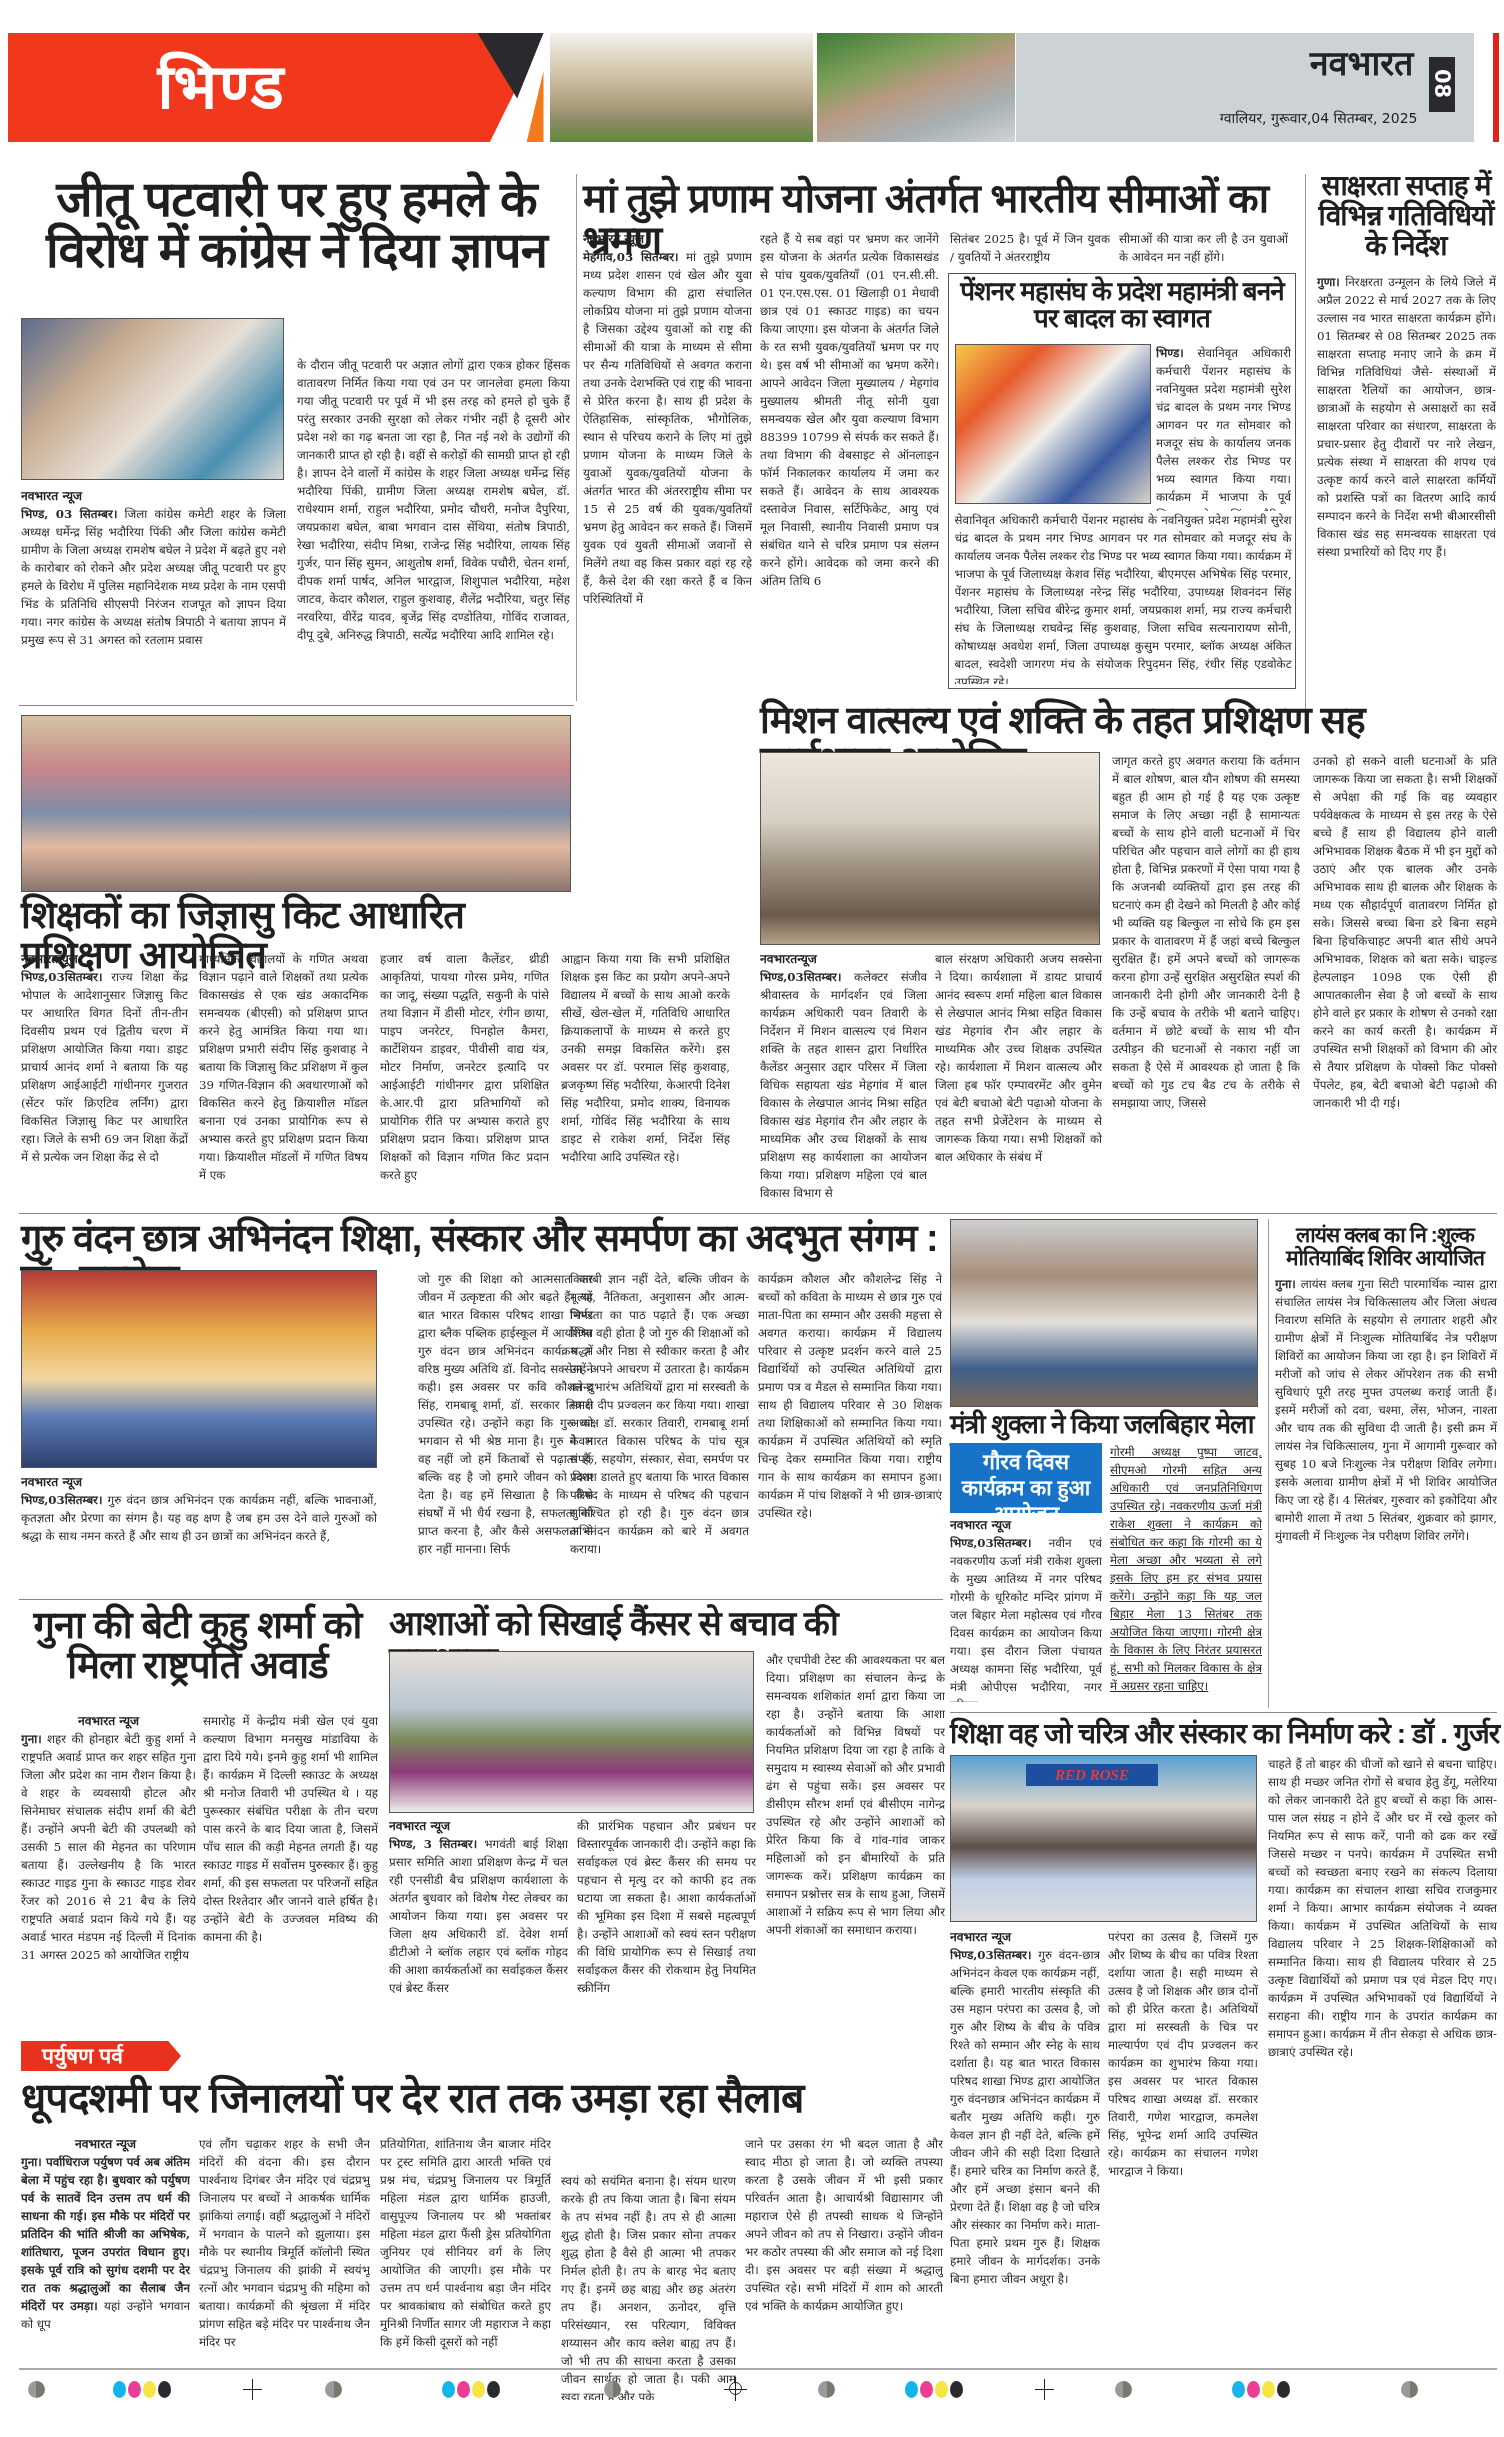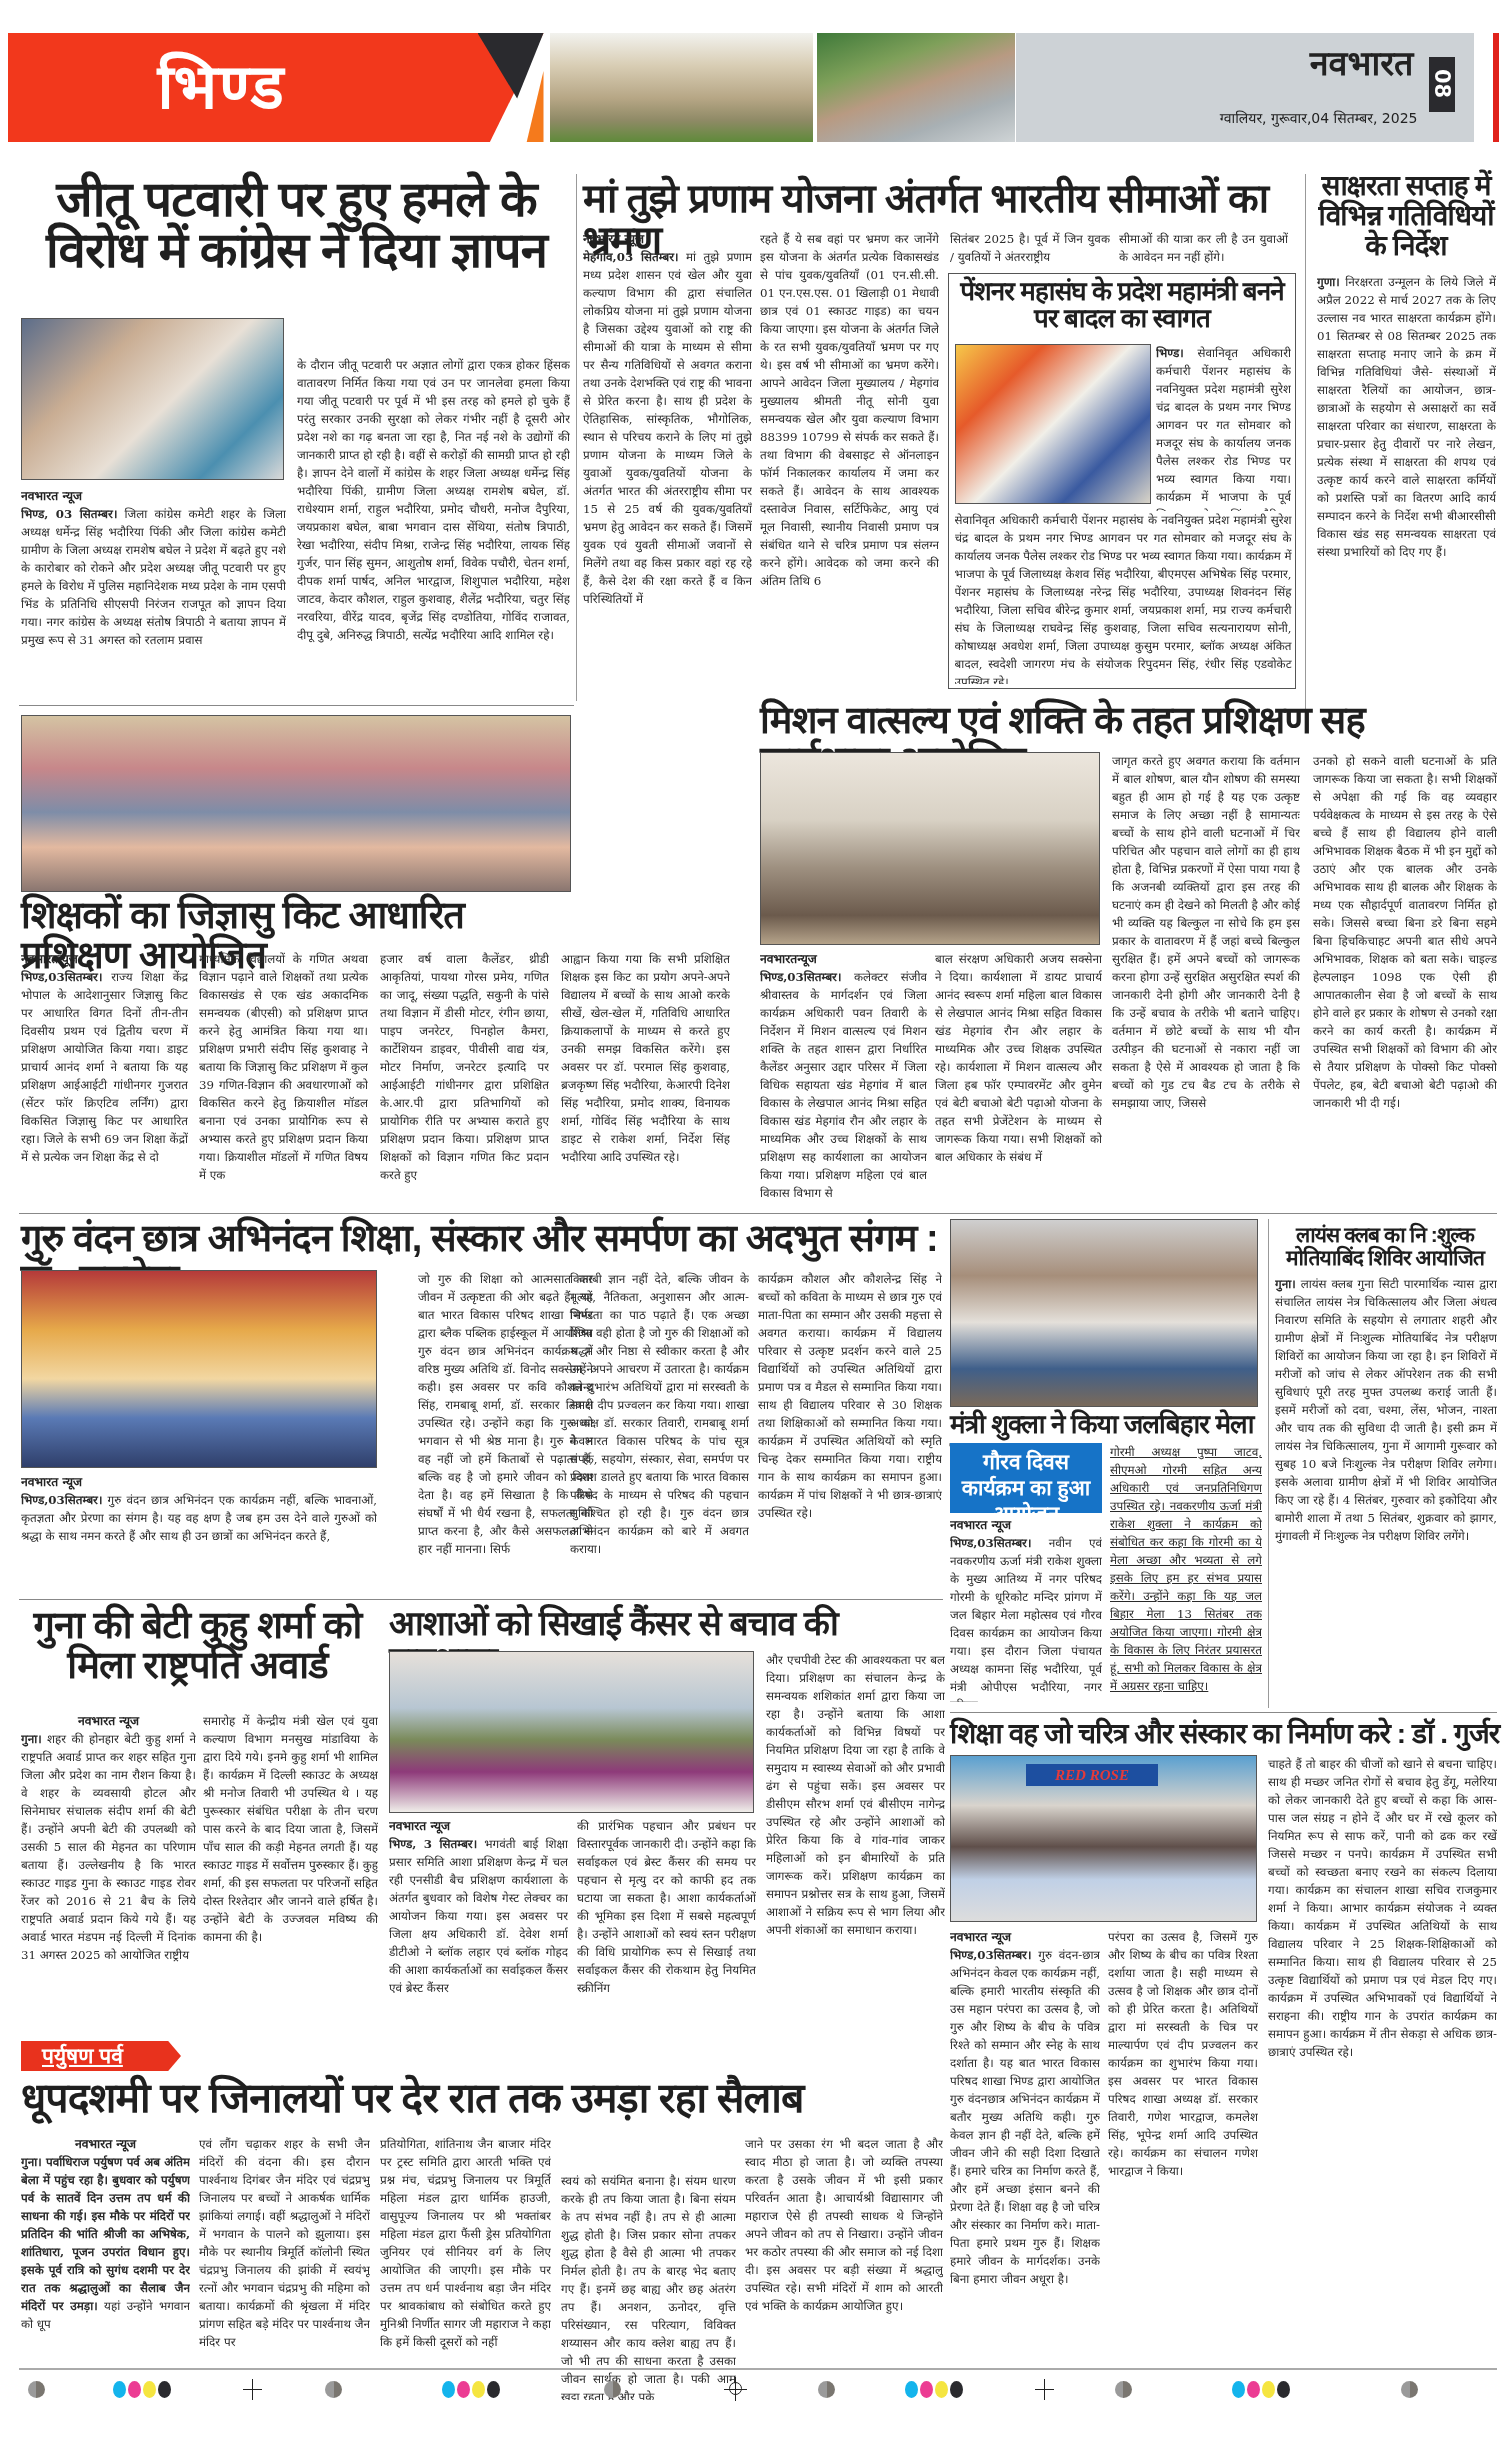--- a/index.html
+++ b/index.html
@@ -256,21 +256,21 @@
   <span class="dateline">भिण्ड,03सितम्बर।</span>
   <span>गुरु वंदन-छात्र अभिनंदन केवल एक कार्यक्रम नहीं, बल्कि हमारी भारतीय संस्कृति की उस महान परंपरा का उत्सव है, जो गुरु और शिष्य के बीच के पवित्र रिश्ते को सम्मान और स्नेह के साथ दर्शाता है। यह बात भारत विकास परिषद शाखा भिण्ड द्वारा आयोजित गुरु वंदनछात्र अभिनंदन कार्यक्रम में बतौर मुख्य अतिथि कही। गुरु केवल ज्ञान ही नहीं देते, बल्कि हमें जीवन जीने की सही दिशा दिखाते हैं। हमारे चरित्र का निर्माण करते हैं, और हमें अच्छा इंसान बनने की प्रेरणा देते हैं। शिक्षा वह है जो चरित्र और संस्कार का निर्माण करे। माता-पिता हमारे प्रथम गुरु हैं। शिक्षक हमारे जीवन के मार्गदर्शक। उनके बिना हमारा जीवन अधूरा है।</span>
 </div>
 <div class="abs col" style="left:1108px;top:1928px;width:150px;height:423px;">
   <span>परंपरा का उत्सव है, जिसमें गुरु और शिष्य के बीच का पवित्र रिश्ता दर्शाया जाता है। सही माध्यम से उत्सव है जो शिक्षक और छात्र दोनों को ही प्रेरित करता है। अतिथियों द्वारा मां सरस्वती के चित्र पर माल्यार्पण एवं दीप प्रज्वलन कर कार्यक्रम का शुभारंभ किया गया। इस अवसर पर भारत विकास परिषद शाखा अध्यक्ष डॉ. सरकार तिवारी, गणेश भारद्वाज, कमलेश सिंह, भूपेन्द्र शर्मा आदि उपस्थित रहे। कार्यक्रम का संचालन गणेश भारद्वाज ने किया।</span>
 </div>
 <div class="abs col" style="left:1268px;top:1755px;width:229px;height:596px;">
   <span>चाहते हैं तो बाहर की चीजों को खाने से बचना चाहिए। साथ ही मच्छर जनित रोगों से बचाव हेतु डेंगू, मलेरिया को लेकर जानकारी देते हुए बच्चों से कहा कि आस-पास जल संग्रह न होने दें और घर में रखे कूलर को नियमित रूप से साफ करें, पानी को ढक कर रखें जिससे मच्छर न पनपे। कार्यक्रम में उपस्थित सभी बच्चों को स्वच्छता बनाए रखने का संकल्प दिलाया गया। कार्यक्रम का संचालन शाखा सचिव राजकुमार शर्मा ने किया। आभार कार्यक्रम संयोजक ने व्यक्त किया। कार्यक्रम में उपस्थित अतिथियों के साथ विद्यालय परिवार ने 25 शिक्षक-शिक्षिकाओं को सम्मानित किया। साथ ही विद्यालय परिवार से 25 उत्कृष्ट विद्यार्थियों को प्रमाण पत्र एवं मेडल दिए गए। कार्यक्रम में उपस्थित अभिभावकों एवं विद्यार्थियों ने सराहना की। राष्ट्रीय गान के उपरांत कार्यक्रम का समापन हुआ। कार्यक्रम में तीन सेकड़ा से अधिक छात्र-छात्राएं उपस्थित रहे।</span>
 </div>
 
-<div class="abs pary-tag" style="left:21px;top:2041px;width:160px;height:30px;text-decoration:underline;">पर्युषण पर्व</div>
+<div class="abs pary-tag" style="left:21px;top:2041px;width:160px;height:30px;">पर्युषण पर्व</div>
 <div class="abs pary-sub" style="left:160px;top:2041px;width:781px;height:30px;z-index:-1;">धूप चढ़ाकर झुलाया भगवान का पालना, सातवें दिन मना उत्तम तप धर्म, मंदिरों में हुआ अभिषेक, शांतिधारा</div>
 <div class="abs hl hl-l" style="left:21px;top:2077px;width:931px;font-size:41px;">धूपदशमी पर जिनालयों पर देर रात तक उमड़ा रहा सैलाब</div>
 <div class="abs col" style="left:21px;top:2135px;width:169px;height:228px;">
   <div class="byline" style="text-align:center;">नवभारत न्यूज</div>
   <b><span class="dateline">गुना।</span>
   <span>पर्वाधिराज पर्युषण पर्व अब अंतिम बेला में पहुंच रहा है। बुधवार को पर्युषण पर्व के सातवें दिन उत्तम तप धर्म की साधना की गई। इस मौके पर मंदिरों पर प्रतिदिन की भांति श्रीजी का अभिषेक, शांतिधारा, पूजन उपरांत विधान हुए। इसके पूर्व रात्रि को सुगंध दशमी पर देर रात तक श्रद्धालुओं का सैलाब जैन मंदिरों पर उमड़ा।</span></b>
   <span>यहां उन्होंने भगवान को धूप</span>
 </div>
 <div class="abs col" style="left:199px;top:2135px;width:171px;height:228px;">
   <span>एवं लौंग चढ़ाकर शहर के सभी जैन मंदिरों की वंदना की। इस दौरान पार्श्वनाथ दिगंबर जैन मंदिर एवं चंद्रप्रभु जिनालय पर बच्चों ने आकर्षक धार्मिक झांकियां लगाई। वहीं श्रद्धालुओं ने मंदिरों में भगवान के पालने को झुलाया। इस मौके पर स्थानीय त्रिमूर्ति कॉलोनी स्थित चंद्रप्रभु जिनालय की झांकी में स्वयंभू रत्नों और भगवान चंद्रप्रभु की महिमा को बताया। कार्यक्रमों की श्रृंखला में मंदिर प्रांगण सहित बड़े मंदिर पर पार्श्वनाथ जैन मंदिर पर</span>

